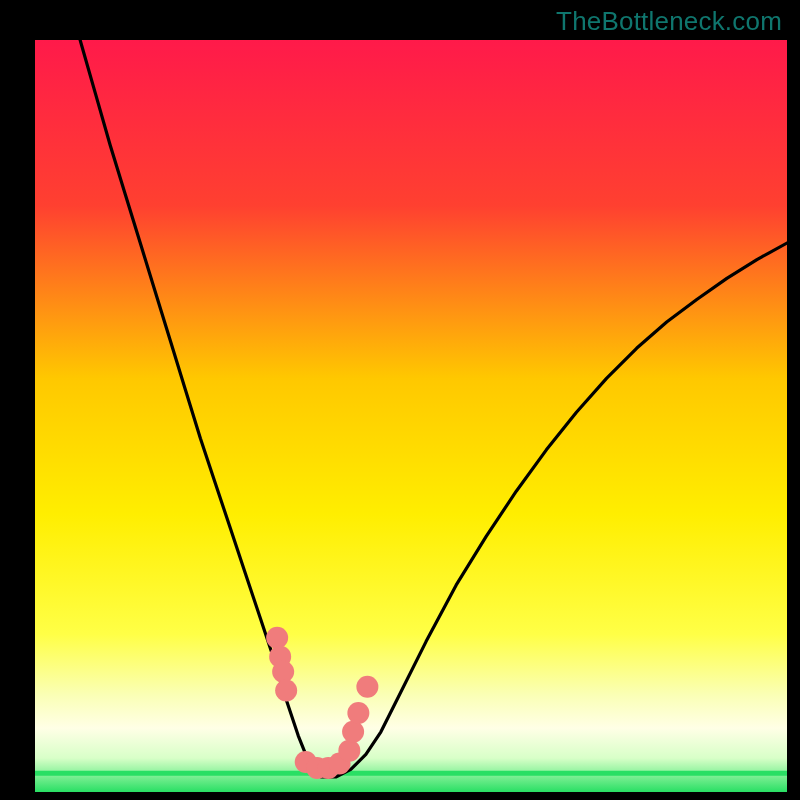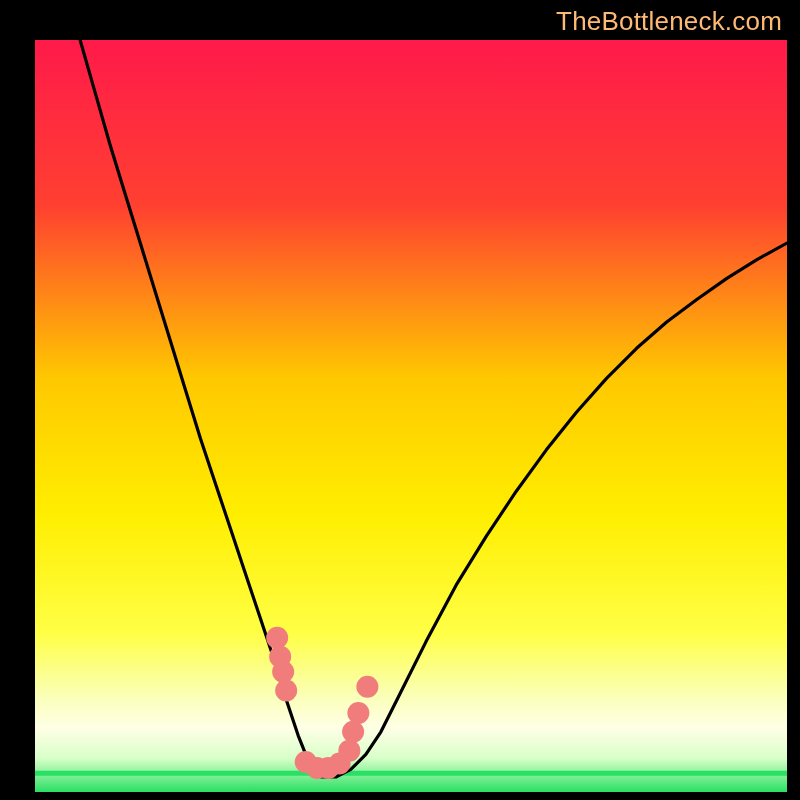--- a/index.html
+++ b/index.html
@@ -9,21 +9,21 @@
     height: 800px;
     background: #000;
     position: relative;
   }
   .attribution {
     position: absolute;
     top: 6px;
     right: 18px;
     font-family: Arial, Helvetica, sans-serif;
     font-size: 26px;
-    color: #fdba74;
+    color: #0f766e;
     font-weight: 500;
     letter-spacing: 0.2px;
   }
   .plot {
     position: absolute;
     left: 35px;
     top: 40px;
     width: 752px;
     height: 752px;
   }

